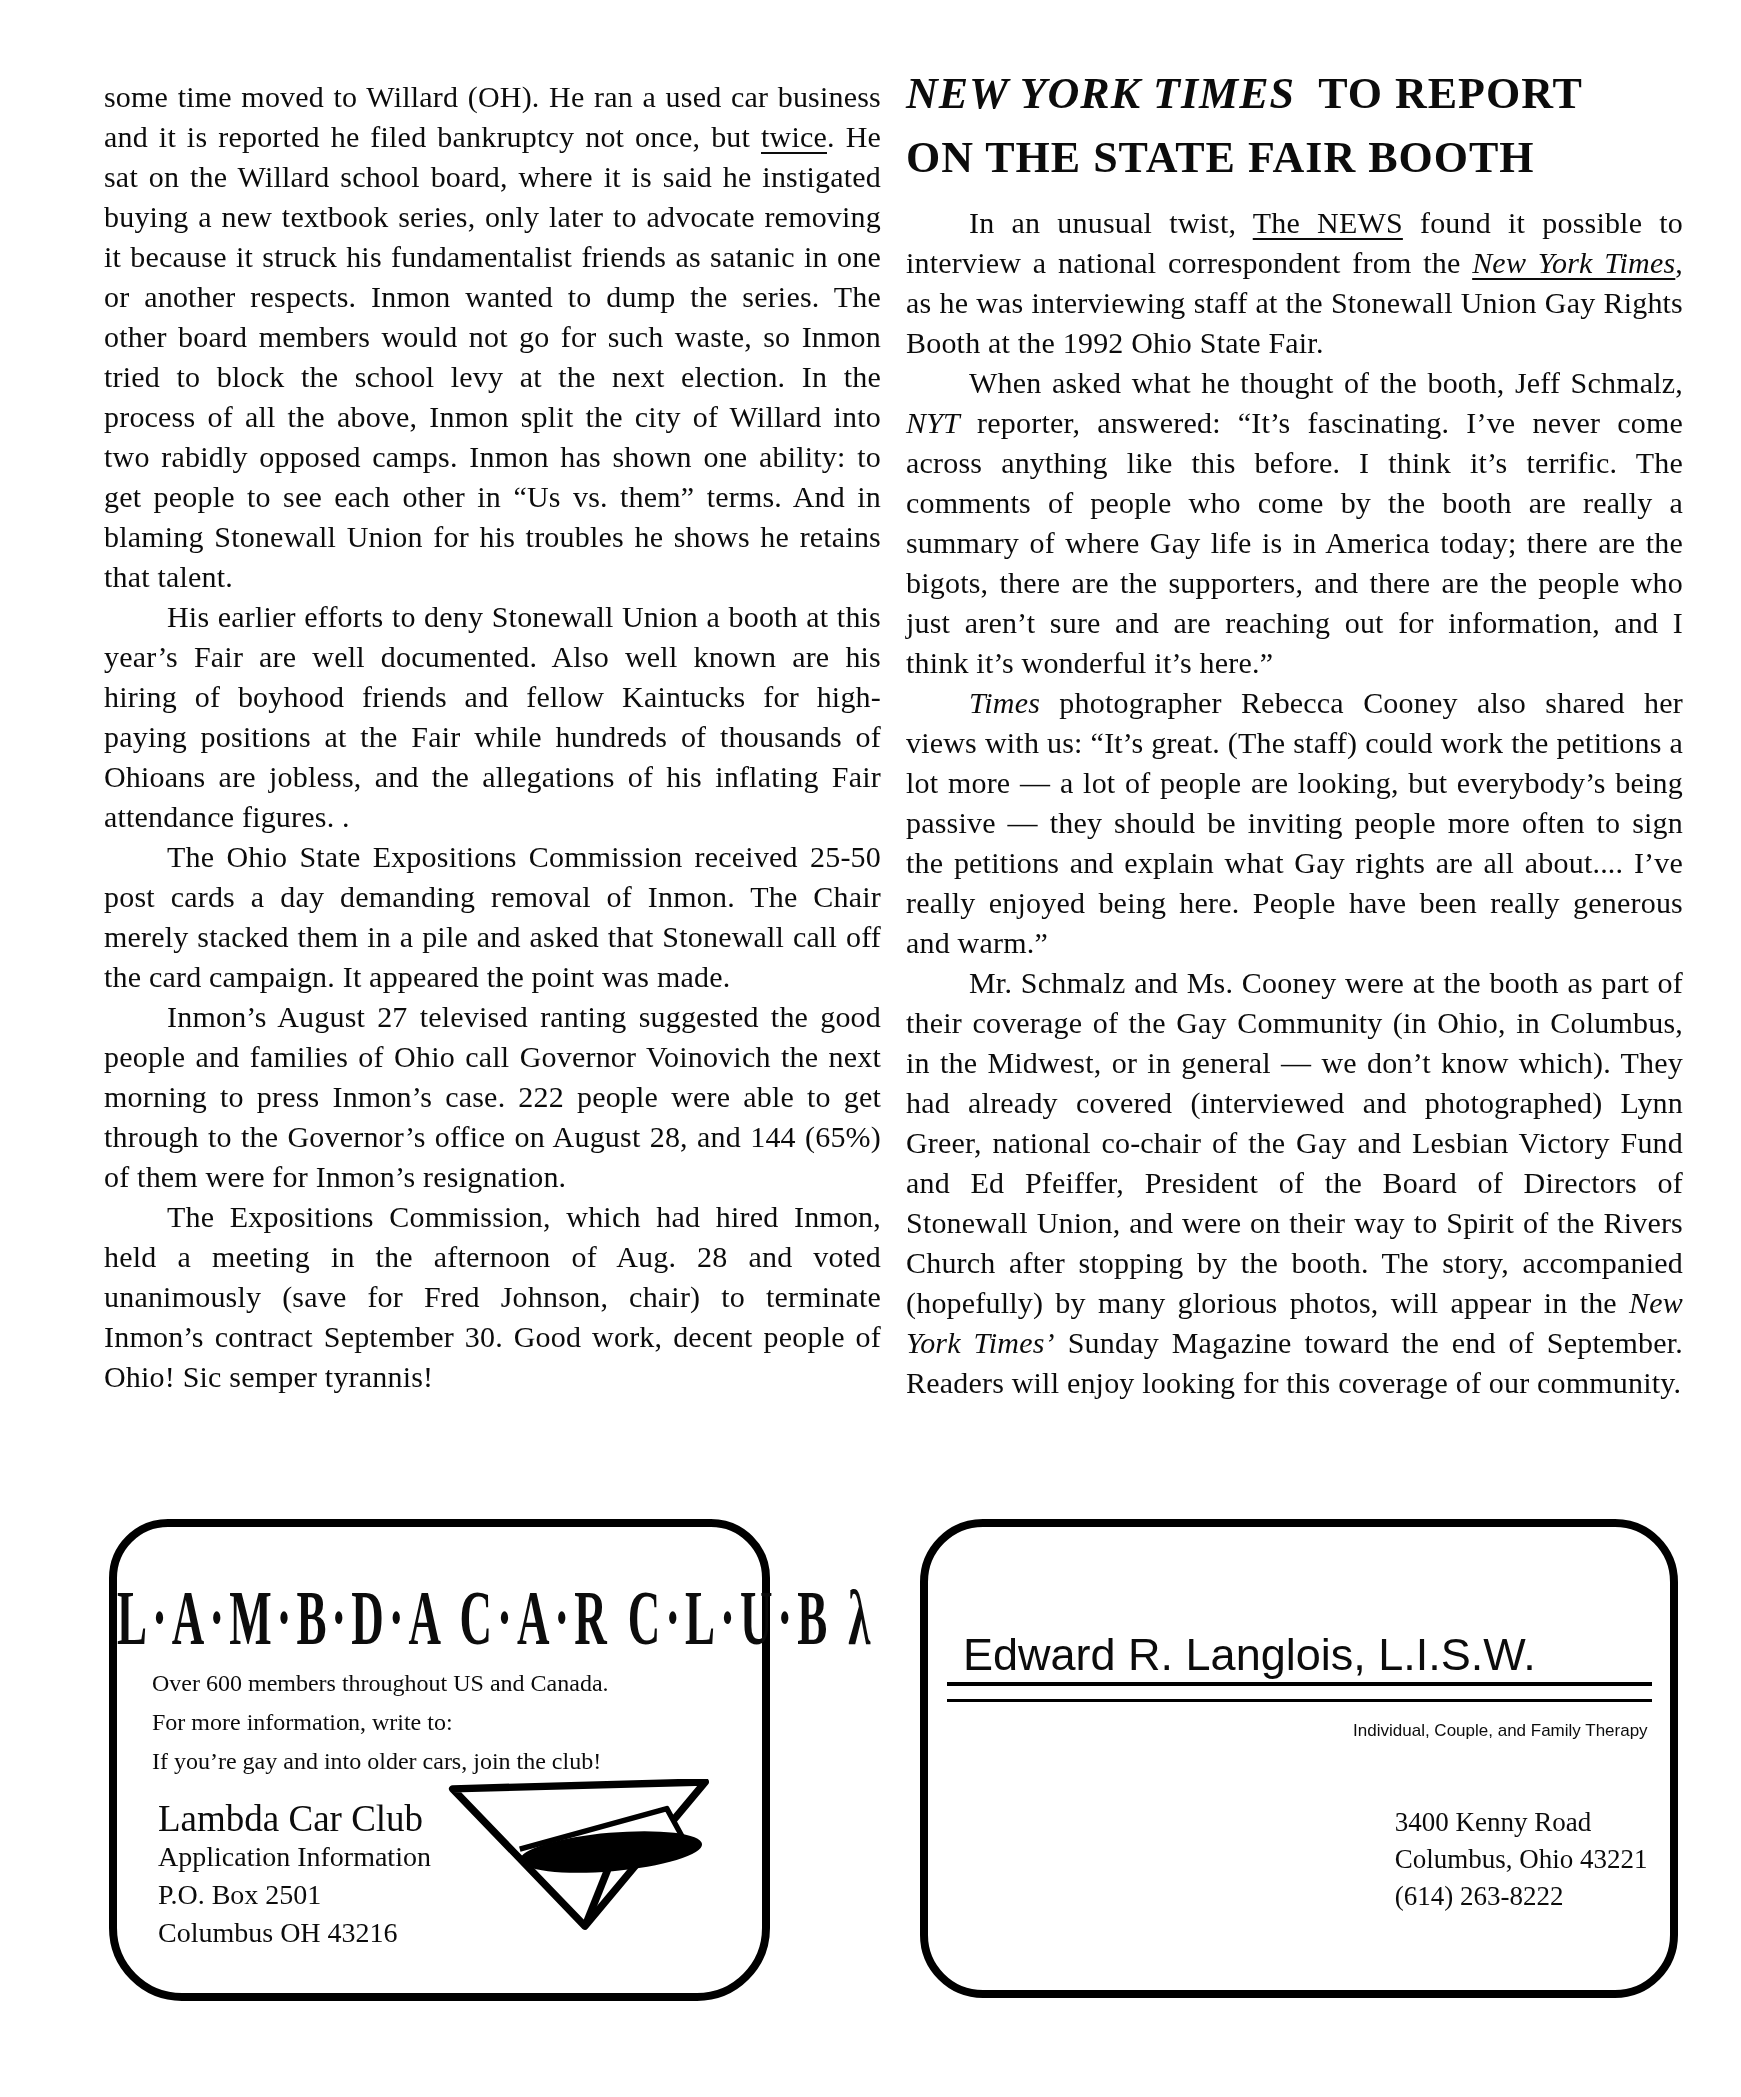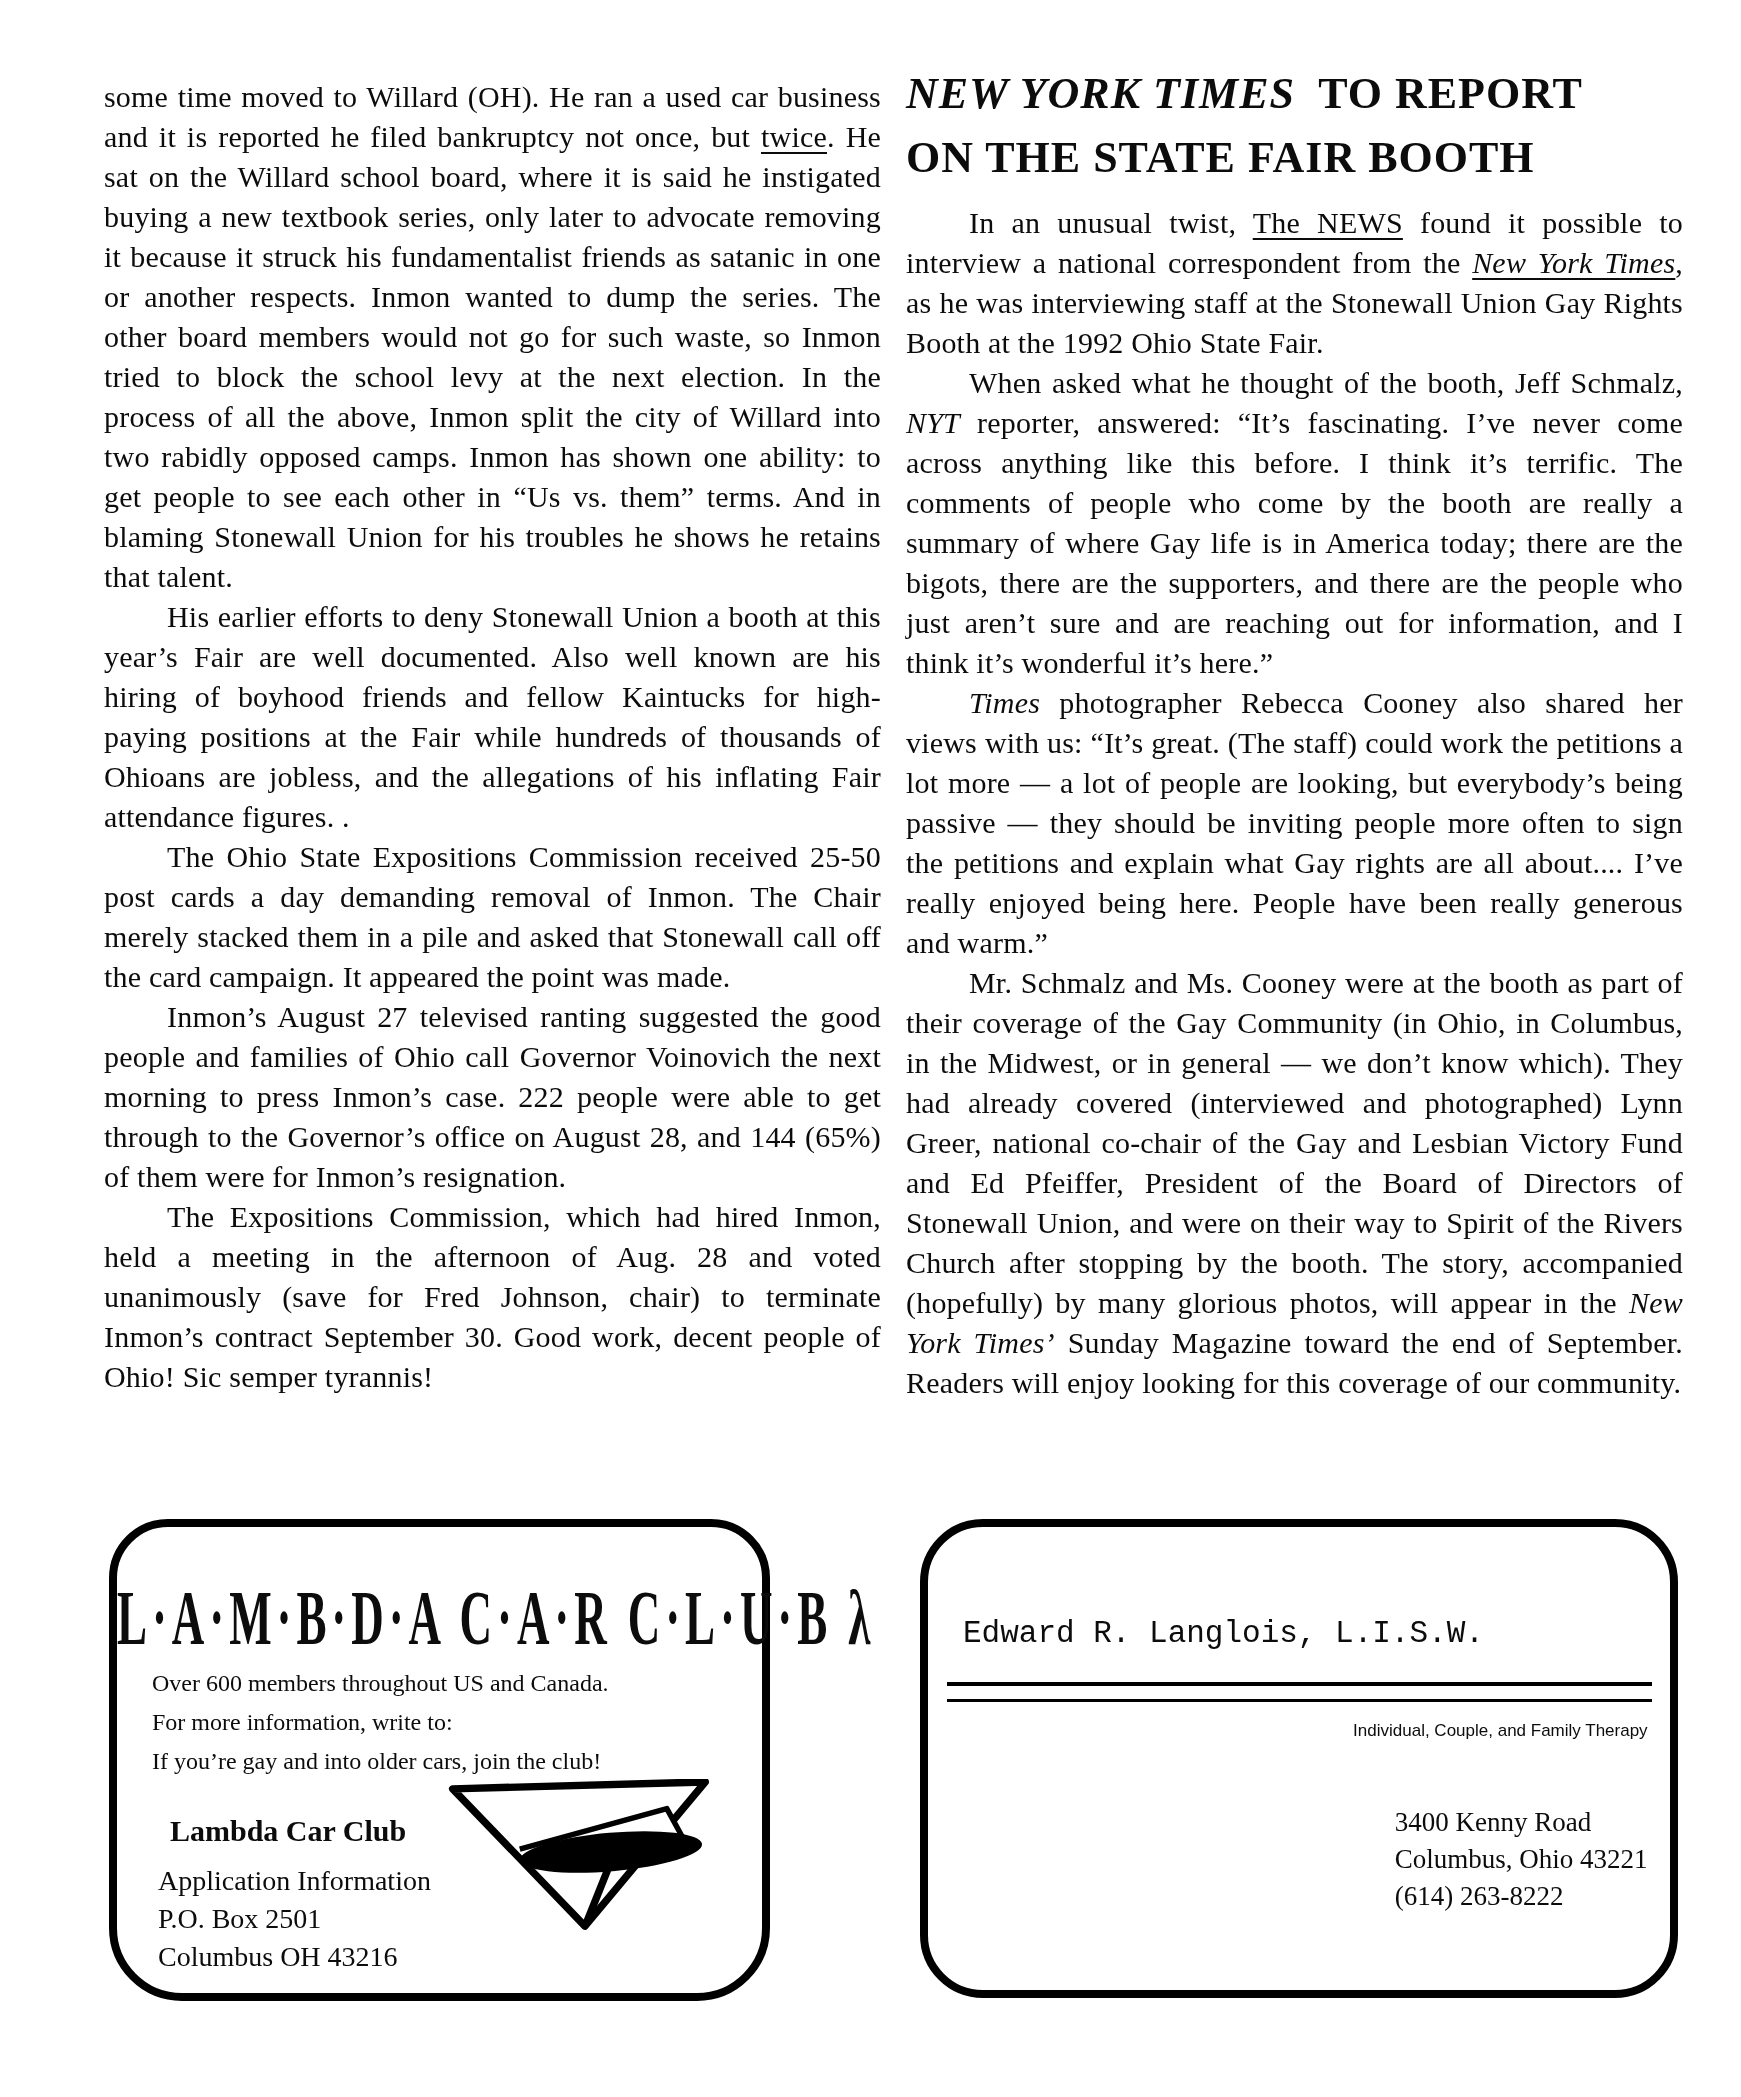--- a/index.html
+++ b/index.html
@@ -80,29 +80,29 @@
     position: absolute; left: 35px; right: 29px; top: 137px;
     font-size: 24px; line-height: 39px;
     text-align: left;
   }
   .lam-intro p { margin: 0; }
   .lam-contact {
     position: absolute; left: 41px; top: 273px;
     font-size: 28px; line-height: 38px;
     text-align: left;
   }
-  .lam-contact .org { font-weight: bold; font-size: 30px; margin: 12px; }
+  .lam-contact .org { font-weight: normal; font-size: 37px; margin: 0; }
   .lam-contact p { margin: 0; }
   .lam-logo-svg { position: absolute; right: 49px; bottom: 62px; }
 
   
   .lang-name {
-    position: absolute; left: 35px; top: 89px; right: 29px;
-    font-family: Liberation Mono, monospace;
-    font-size: 31px;
+    position: absolute; left: 35px; top: 102px; right: 29px;
+    font-family: Liberation Sans, sans-serif;
+    font-size: 45px;
     text-align: left;
   }
   .double-rule {
     position: absolute; left: 18.5px; right: 18.5px; top: 155px;
     height: 19.5px;
     border-top: 4.9px solid #000;
     border-bottom: 3.9px solid #000;
   }
   .lang-tagline {
     position: absolute; right: 22.4px; top: 194px;

